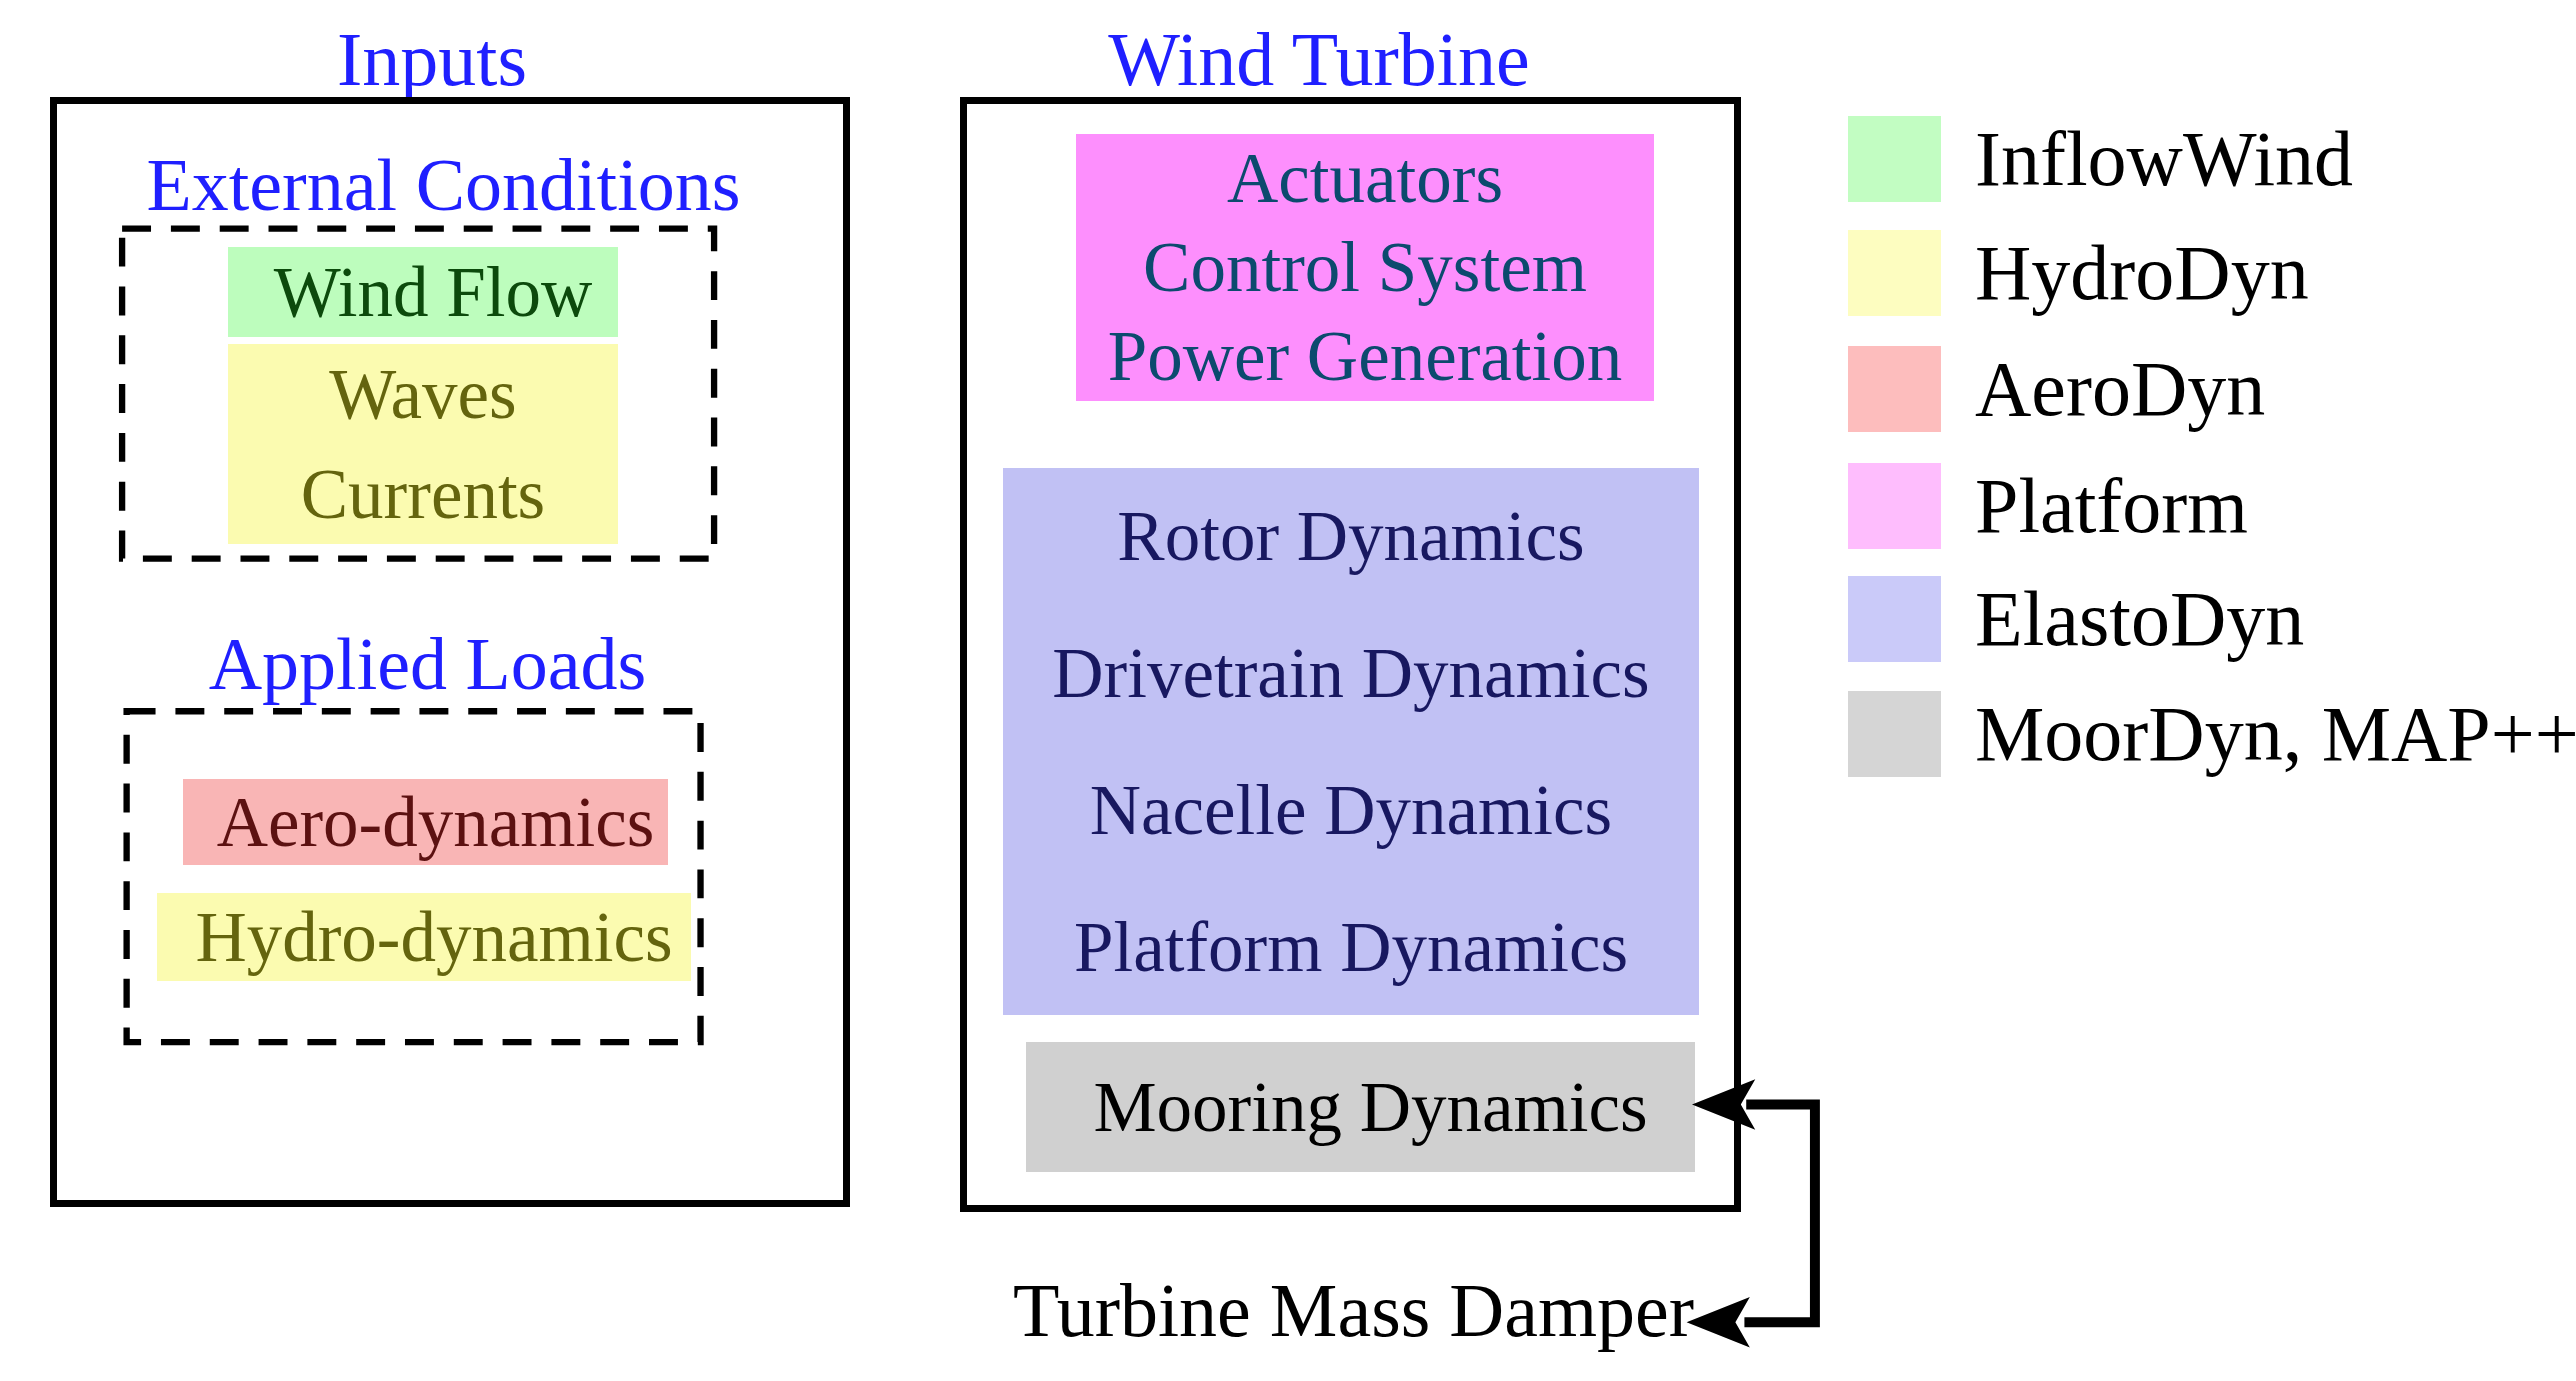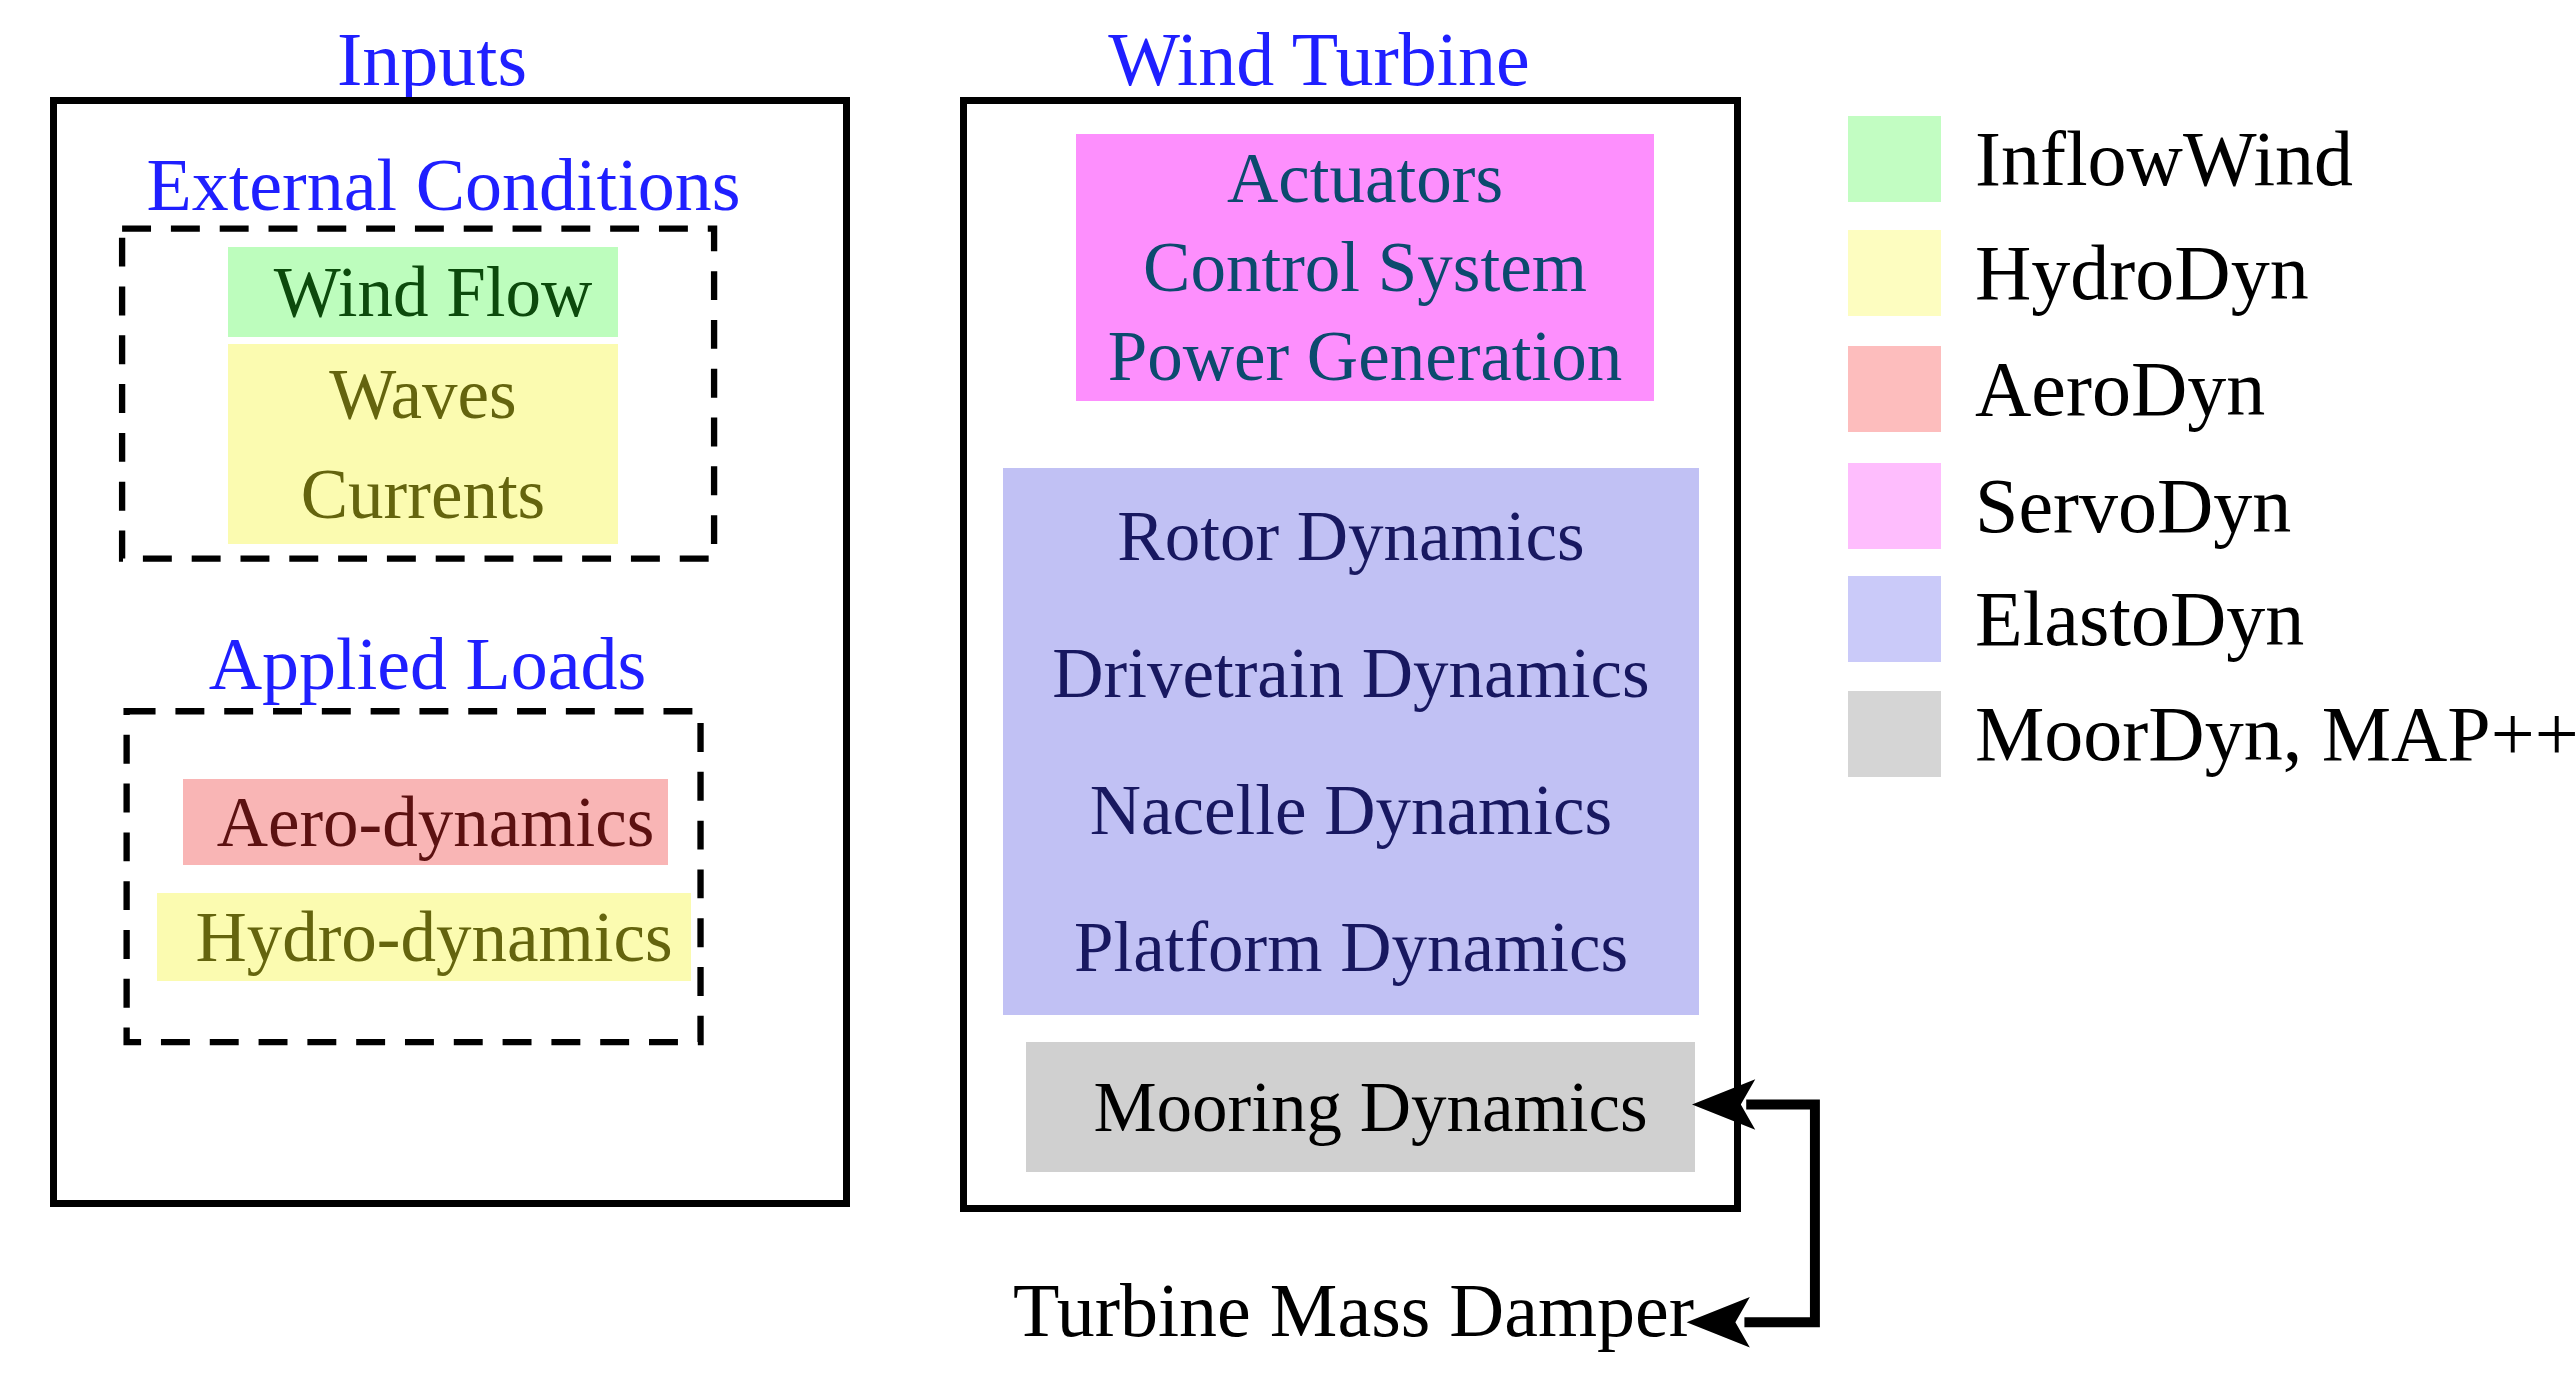--- a/index.html
+++ b/index.html
@@ -108,21 +108,21 @@
   <div class="legend-row" style="left:1848px;top:230px;">
     <div class="legend-swatch" style="background-color: rgb(253, 253, 192);"></div>
     <div class="legend-label">HydroDyn</div>
   </div>
   <div class="legend-row" style="left:1848px;top:346px;">
     <div class="legend-swatch" style="background-color: rgb(253, 189, 189);"></div>
     <div class="legend-label">AeroDyn</div>
   </div>
   <div class="legend-row" style="left:1848px;top:463px;">
     <div class="legend-swatch" style="background-color: rgb(254, 189, 253);"></div>
-    <div class="legend-label">ServoDyn</div>
+    <div class="legend-label">Platform</div>
   </div>
   <div class="legend-row" style="left:1848px;top:576px;">
     <div class="legend-swatch" style="background-color: rgb(202, 202, 249);"></div>
     <div class="legend-label">ElastoDyn</div>
   </div>
   <div class="legend-row" style="left:1848px;top:691px;">
     <div class="legend-swatch" style="background-color: rgb(213, 213, 213);"></div>
     <div class="legend-label">MoorDyn, MAP++</div>
   </div>
 

